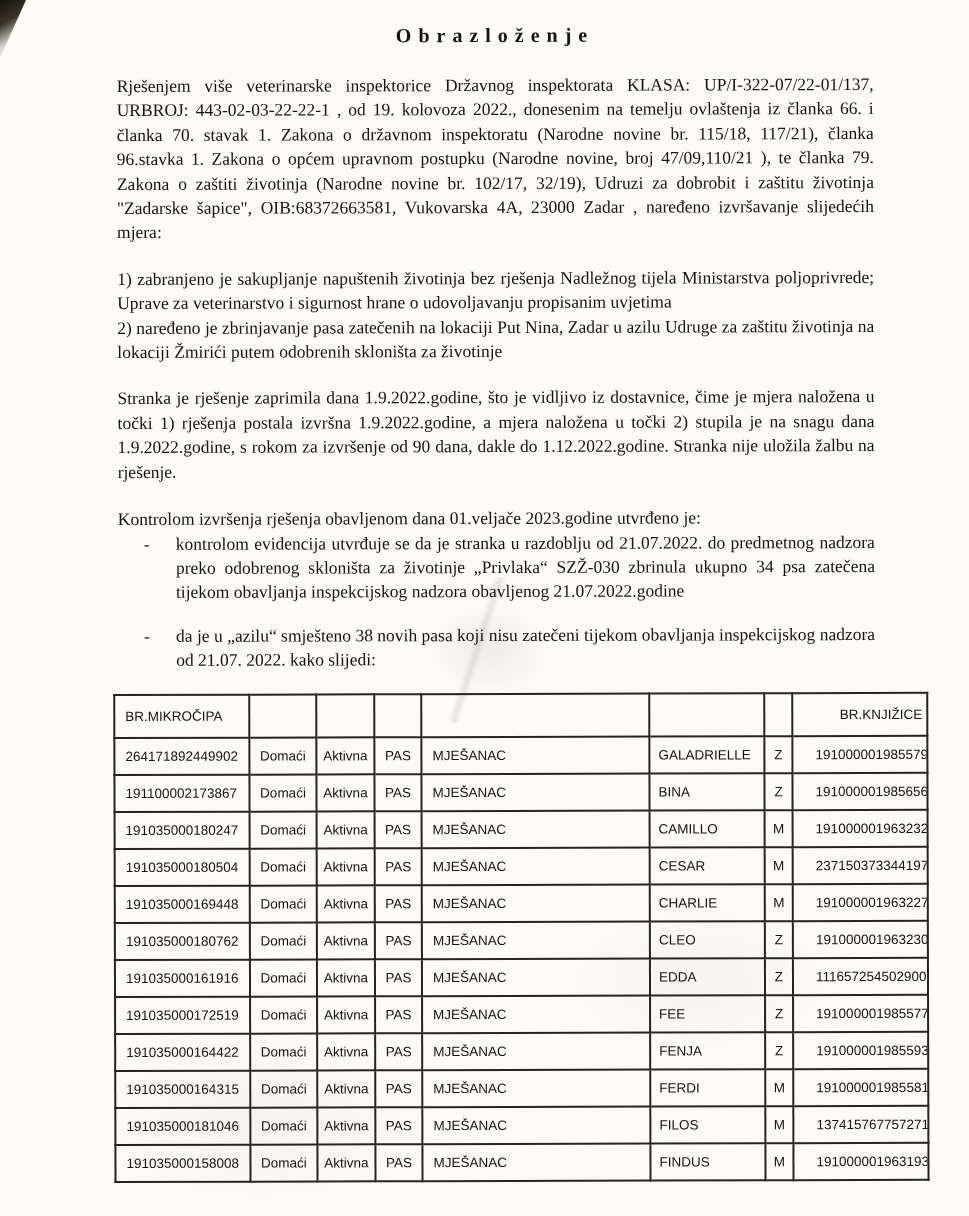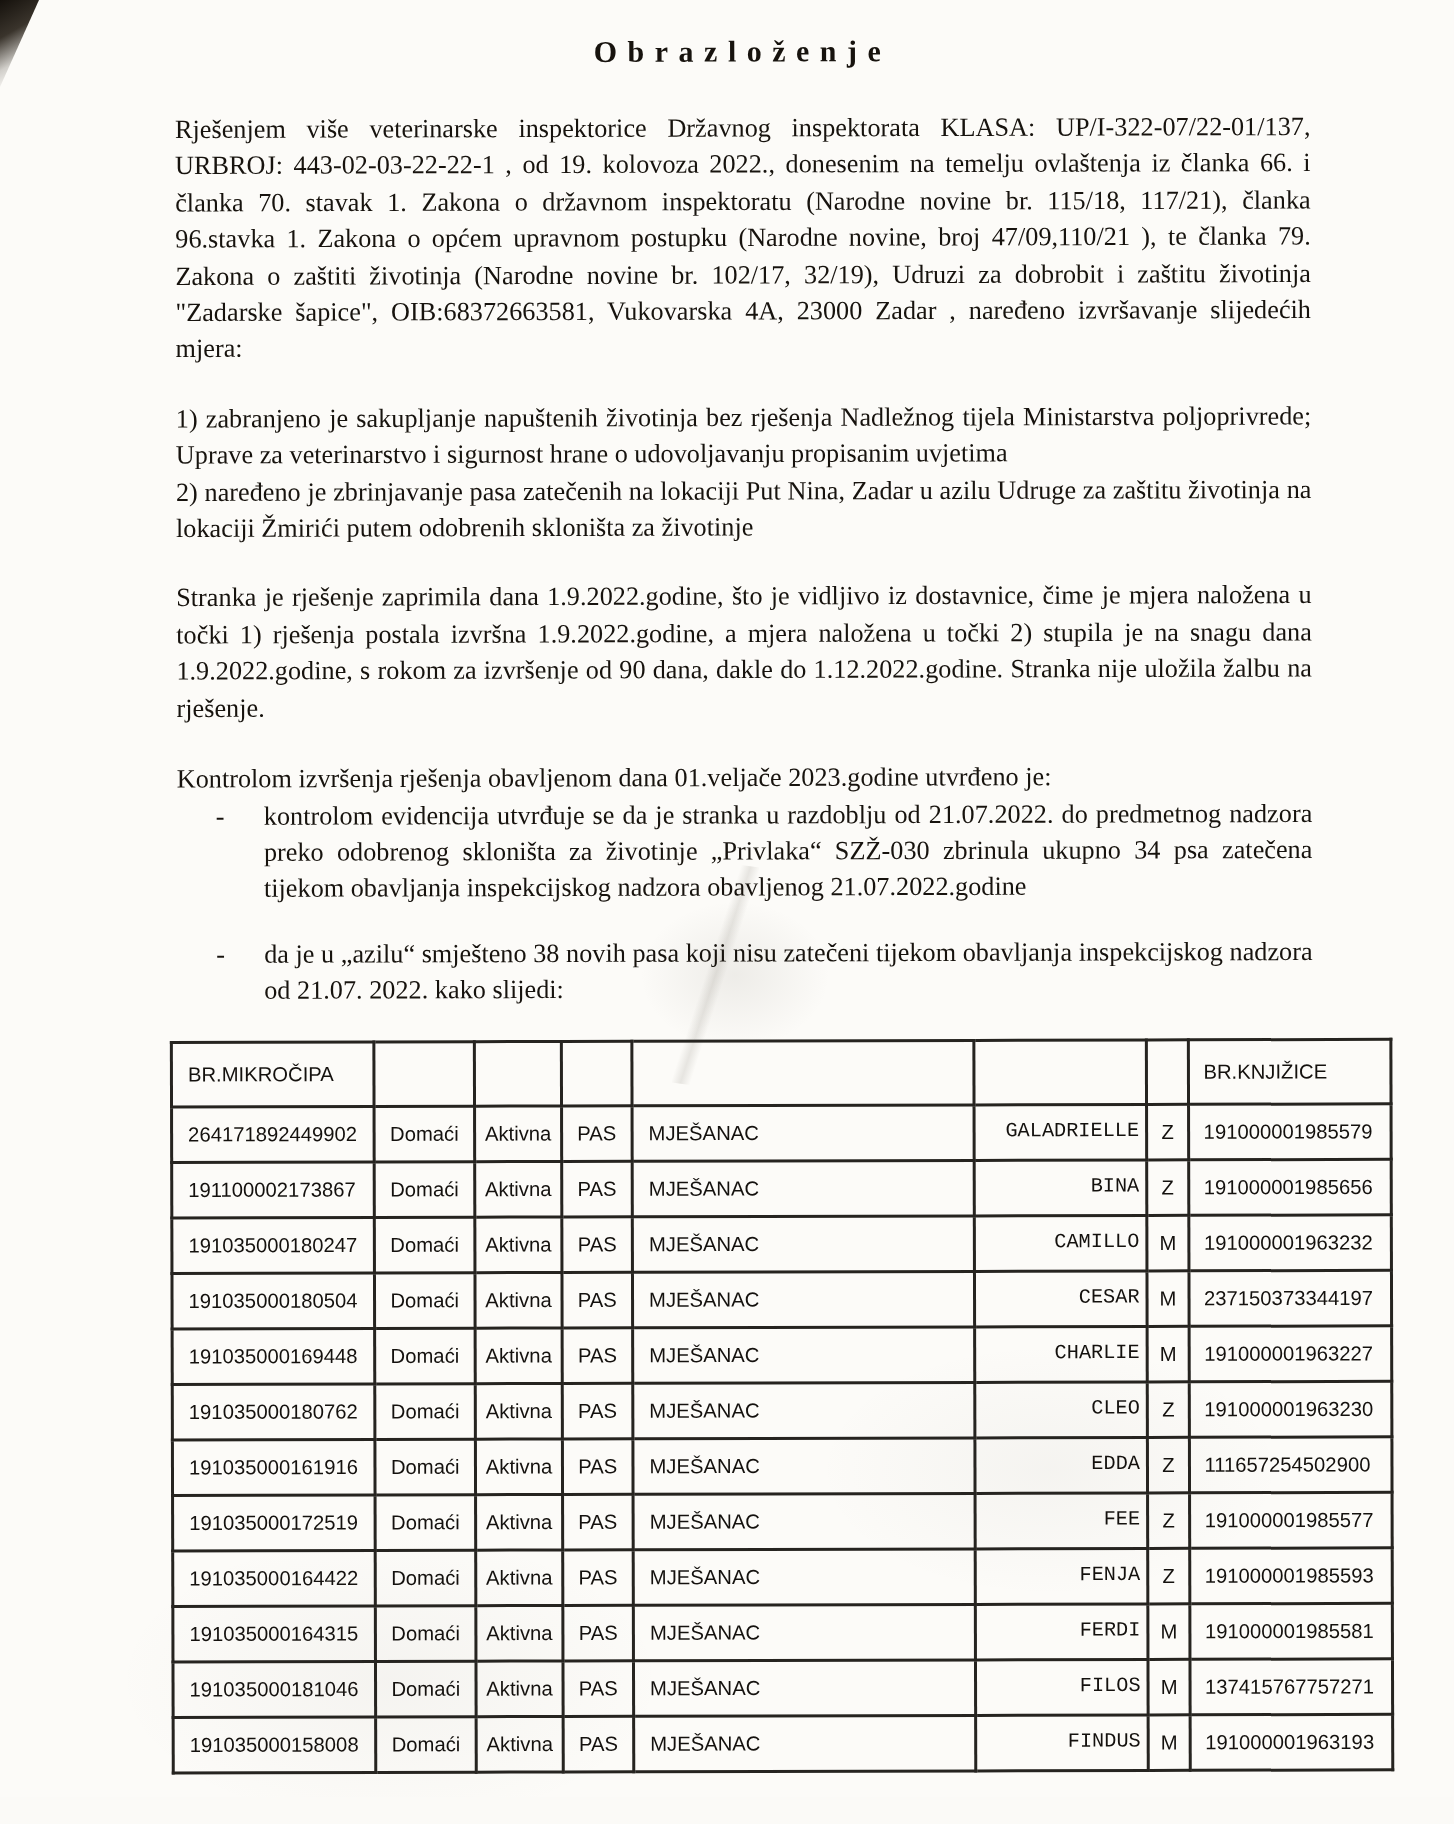--- a/index.html
+++ b/index.html
@@ -61,22 +61,22 @@
     border:2px solid #262420; vertical-align:middle;
     overflow:hidden; white-space:nowrap; padding:0 4px;
   }
   .dogs thead th {
     height:41px; font-weight:400; text-align:left; padding-left:9px;
   }
   .dogs td { height:35px; }
   .dogs .c0 { text-align:left; padding-left:10px; }
   .dogs .c1, .dogs .c2, .dogs .c3, .dogs .c6 { text-align:center;margin-left:44px; }
   .dogs .c4 { text-align:left; padding-left:10px;margin-left:48px; }
-  .dogs .c5 { text-align:right; padding-left:8px;font-family:Liberation Mono, monospace; }
-  .dogs .c7 { text-align:left; padding-left:9px; }
+  .dogs .c5 { text-align:left; padding-left:8px; }
+  .dogs .c7 { text-align:right; padding-left:22px; }
 </style>
 </head>
 <body>
 
 <div class="page">
   <div class="corner-artifact"></div>
   <div class="crease"></div>
 
   <div class="content">
     <h1 class="title">Obrazloženje</h1>

